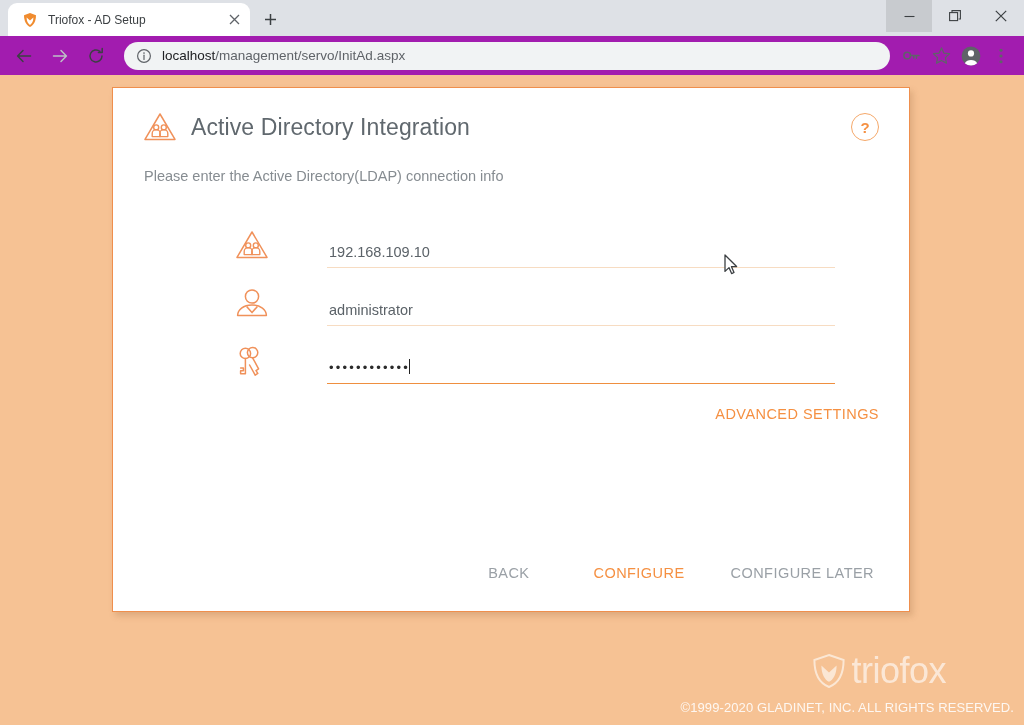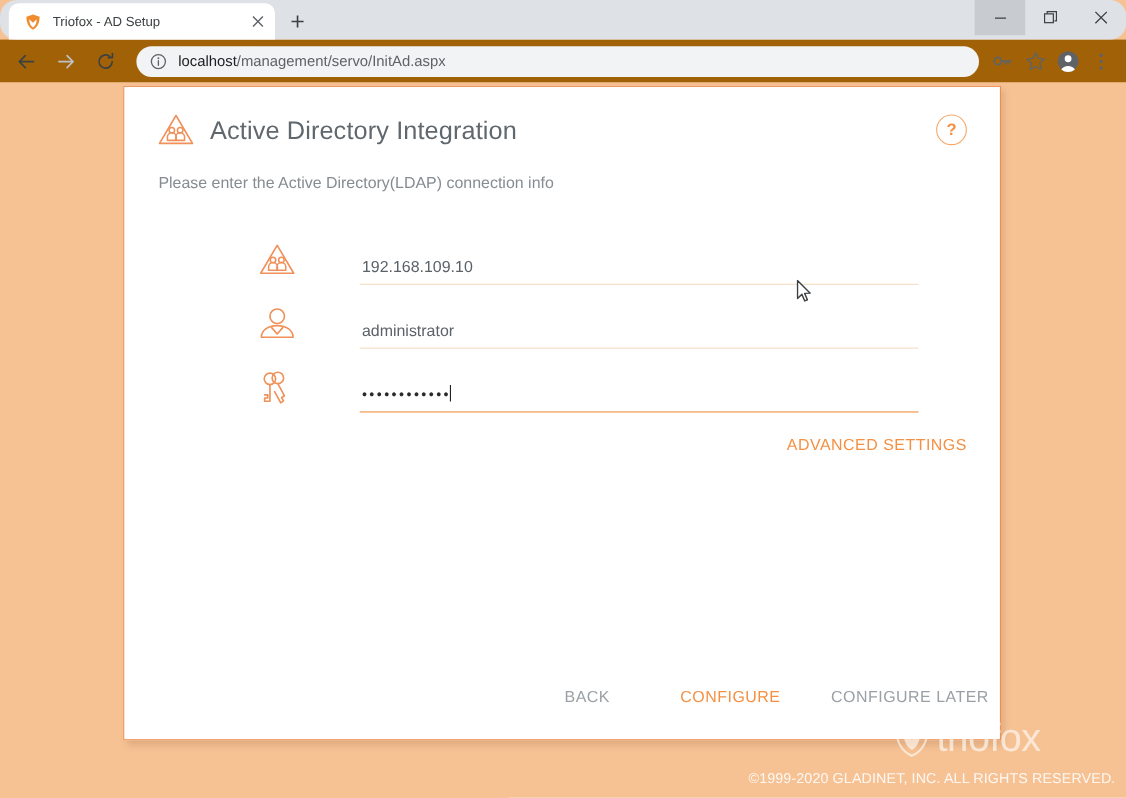--- a/index.html
+++ b/index.html
@@ -22,21 +22,20 @@
     display: flex;
     flex-direction: column;
   }
   .tabstrip {
     height: 36px;
     background: #dee1e6;
     display: flex;
     align-items: flex-end;
     position: relative;
     flex: none;
-    border-radius: 15px;
   }
   .tab {
     width: 242px;
     height: 33px;
     background: #ffffff;
     border-radius: 9px 9px 0 0;
     margin-left: 8px;
     display: flex;
     align-items: center;
     padding: 0 6px 0 14px;
@@ -89,21 +88,21 @@
     width: 46px;
     height: 32px;
     display: flex;
     align-items: center;
     justify-content: center;
   }
   .winbtn.hover { background: #c8cbcf; }
 
   .toolbar {
     height: 39px;
-    background: #a16207;
+    background: #a21caf;
     display: flex;
     align-items: center;
     padding: 4px 8px;
     box-sizing: border-box;
     flex: none;
   }
   .navbtn {
     width: 32px;
     height: 32px;
     display: flex;
@@ -147,23 +146,23 @@
   
   .viewport {
     flex: 1;
     background: #f6c294;
     position: relative;
     overflow: hidden;
   }
   .card {
     position: absolute;
     left: 112px;
-    top: 3px;
+    top: 12px;
     width: 798px;
-    height: 595px;
+    height: 525px;
     background: #ffffff;
     border: 1px solid #ef8f4d;
     box-sizing: border-box;
     box-shadow: 3px 4px 6px rgba(140,90,50,0.22);
   }
   .card-head {
     display: flex;
     align-items: center;
     padding: 24px 30px 0 30px;
   }
@@ -262,20 +261,21 @@
   }
 
   .actions {
     position: absolute;
     left: 0;
     right: 0;
     bottom: 24px;
     display: flex;
     justify-content: flex-end;
     align-items: center;
+    padding-right: 25px;
   }
   .action-btn {
     font-size: 14.5px;
     letter-spacing: 0.45px;
     color: #9aa0a6;
     padding: 6px 10px;
   }
   .action-btn.primary { color: #f59042; }
   .gap-a { width: 44px; }
   .gap-b { width: 26px; }

